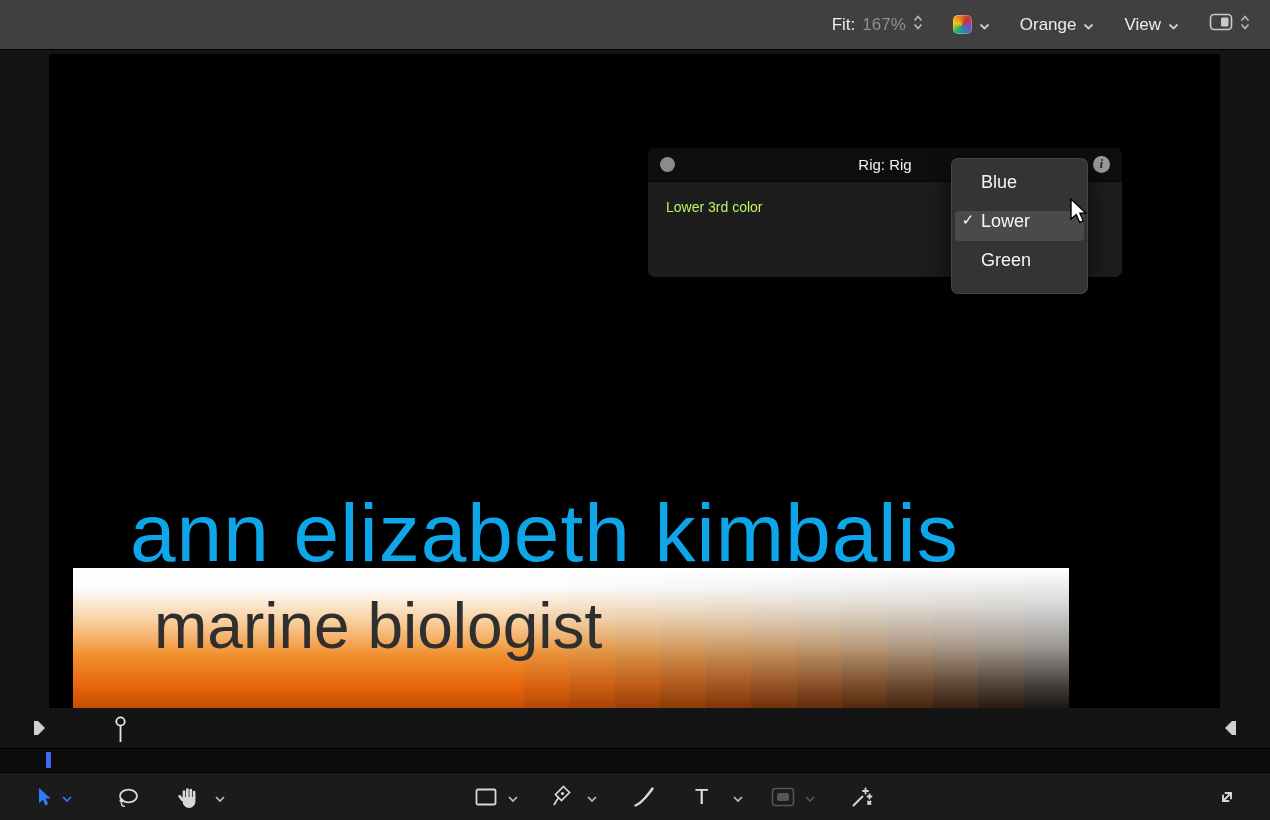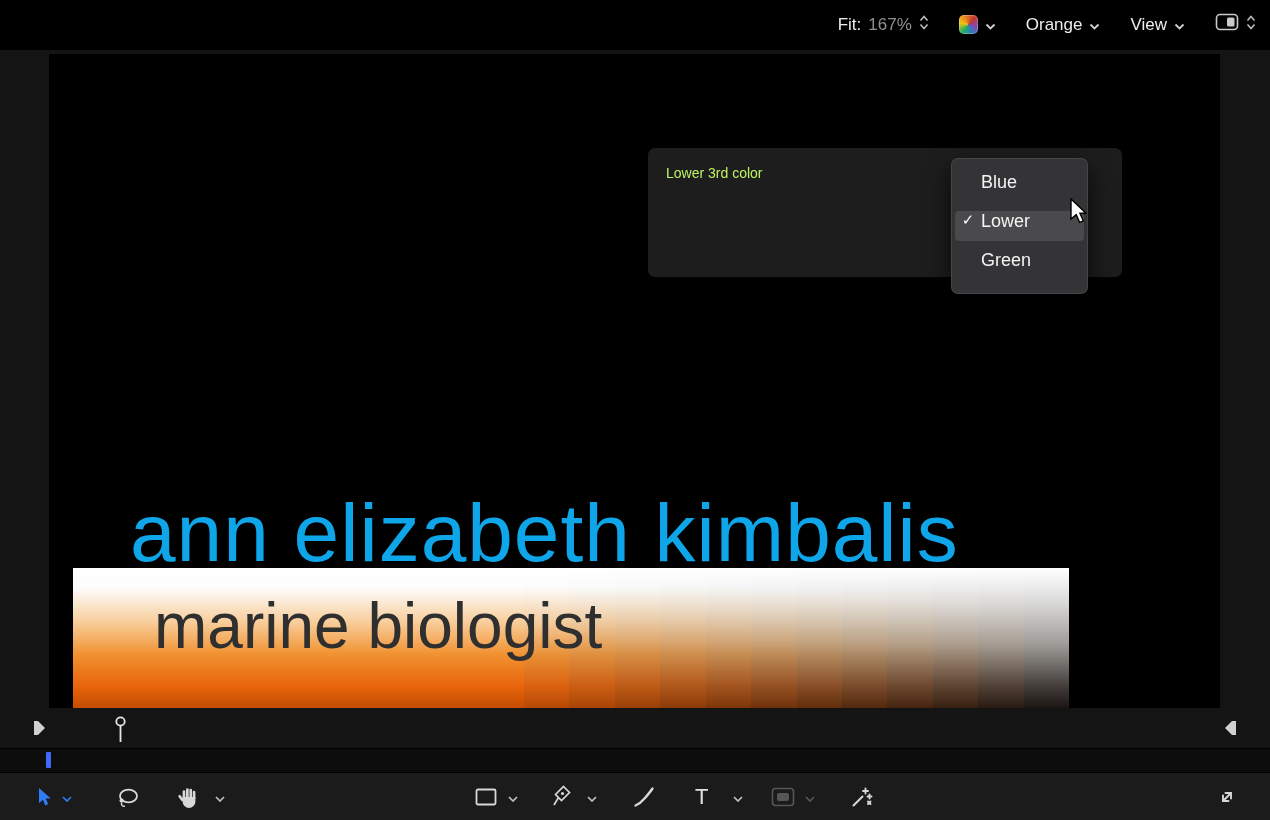--- a/index.html
+++ b/index.html
@@ -6,23 +6,23 @@
   html,body { width:1270px; height:820px; }
   body {
     position:relative; background:#161616; overflow:hidden;
     font-family:"Liberation Sans", sans-serif; color:#e6e6e6;
     --accent:#2e7cf6; --slider-blue:#4d55e8; --band-orange:#e8650c;
   }
 
   
   .topbar {
     position:absolute; top:0; left:0; right:0; height:50px;
-    background:#000000; border-bottom:1px solid #000;
+    background:#404040; border-bottom:1px solid #000;
     display:flex; align-items:center; justify-content:flex-end;
-    padding-right:14px; gap:30px;
+    padding-right:20px; gap:30px;
   }
   .tb-group { display:flex; align-items:center; gap:7px; font-size:17px; }
   .tb-label { color:#ececec; }
   .tb-dim { color:#8f8f8f; }
   .colorwell {
     width:19px; height:19px; border-radius:5px;
     background:conic-gradient(from 40deg, #c0392b, #8e44ad, #2980b9, #27ae60, #f1c40f, #e67e22, #c0392b);
     box-shadow:inset 0 0 0 1px rgba(255,255,255,.25);
   }
 
@@ -167,20 +167,27 @@
         </svg>
     </span>
   </div>
 </div>
 
 <div class="workspace">
 
   <div class="canvas">
 
     <div class="hud">
+      <div class="hud-titlebar">
+        <div class="hud-dot"></div>
+        <div class="hud-title">Rig: Rig</div>
+        <div class="hud-info">
+          <span>i</span>
+        </div>
+      </div>
       <div class="hud-rows">
         <div class="hud-row">
           <span class="hud-row-label">Lower 3rd color</span>
         </div>
       </div>
     </div>
 
     <div class="popup">
       <div class="popup-item">
         <span class="popup-check"></span>

